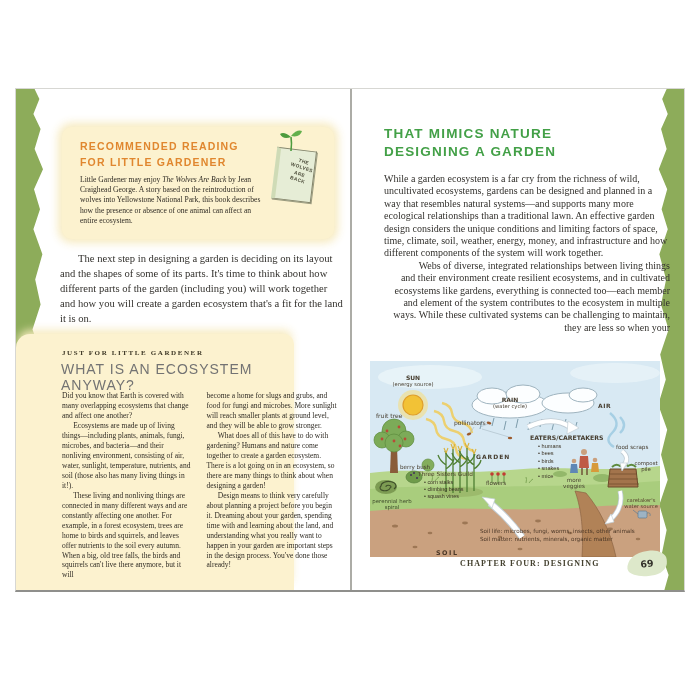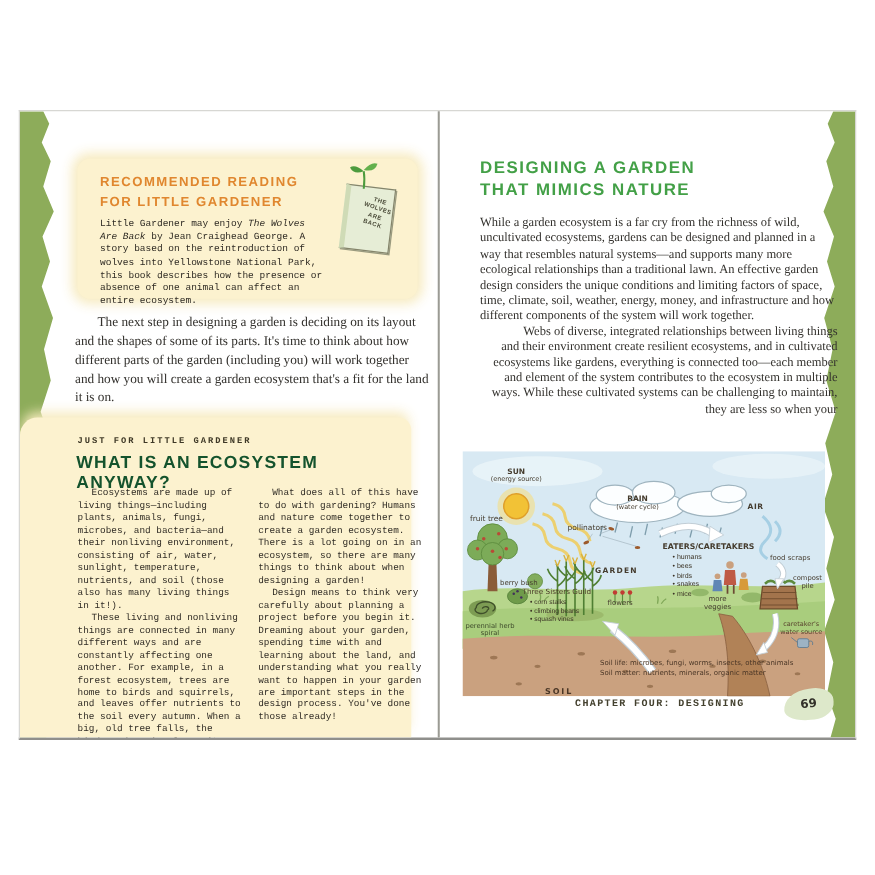--- a/index.html
+++ b/index.html
@@ -15,21 +15,21 @@
     background:linear-gradient(90deg,#c9c9c4,#8f8f88,#c9c9c4); }
 
   
   .strip { position:absolute; top:0; bottom:0; background:#8dac5a; }
   .strip-left { left:0; width:30px;
     clip-path:polygon(0 0,62% 0,78% 2%,58% 5%,82% 8%,62% 12%,90% 16%,60% 20%,80% 24%,58% 28%,88% 33%,64% 38%,82% 43%,55% 48%,85% 53%,65% 58%,92% 63%,60% 68%,82% 73%,58% 78%,88% 83%,62% 88%,80% 93%,55% 97%,70% 100%,0 100%); }
   .strip-right { right:0; width:28px;
     clip-path:polygon(100% 0,38% 0,22% 2%,42% 5%,18% 8%,38% 12%,10% 16%,40% 20%,20% 24%,42% 28%,12% 33%,36% 38%,18% 43%,45% 48%,15% 53%,35% 58%,8% 63%,40% 68%,18% 73%,42% 78%,12% 83%,38% 88%,20% 93%,45% 97%,30% 100%,100% 100%); }
 
   
-  .hand { font-family:Liberation Mono, monospace; color:#2f2b24; }
+  .hand { font-family:Liberation Serif, serif; color:#2f2b24; }
 
   
   .reading-box { position:absolute; left:46px; top:38px; width:272px; height:112px;
     background:#fcf2cf; border-radius:10px; box-shadow:0 0 9px 4px rgba(247,234,190,.95); }
   .reading-heading { position:absolute; left:18px; top:11px; color:#e0872f;
     font-weight:bold; font-size:10.5px; letter-spacing:1.2px; line-height:1.55; }
   .reading-body { position:absolute; left:18px; top:48px; width:182px;
     font-size:7.6px; line-height:1.34; }
   .reading-body .it { font-style:italic; }
   .book-icon { position:absolute; right:20px; top:22px; width:40px; height:52px;
@@ -38,27 +38,27 @@
   .book-icon .cover-title { position:absolute; left:8px; top:8px; width:28px;
     font-size:4.8px; font-weight:bold; line-height:1.35; letter-spacing:.4px;
     color:#4a4a38; transform:rotate(12deg); text-align:center; }
   .sprout { position:absolute; right:30px; top:0px; }
 
   .intro { position:absolute; left:44px; top:162px; width:284px;
     font-family:"Liberation Serif", serif; font-size:10.6px; line-height:1.42;
     color:#33312d; }
   .intro p { text-indent:1.7em; }
 
-  .eco-panel { position:absolute; left:0; top:245px; width:313px; bottom:0;
+  .eco-panel { position:absolute; left:0; top:245px; width:278px; bottom:0;
     background:#fcf2cf; border-radius:14px 10px 0 0;
     box-shadow:0 -6px 9px -2px rgba(247,234,190,.95); }
   .kicker { position:absolute; left:46px; top:15px; font-size:7px; font-weight:bold;
     letter-spacing:1.6px; color:#3e3826; }
-  .eco-heading { position:absolute; left:45px; top:27px; color:#14532d;
-    font-weight:bold; font-size:14px; letter-spacing:1px; }
+  .eco-heading { position:absolute; left:45px; top:27px; color:#737373;
+    font-weight:normal; font-size:14px; letter-spacing:1px; }
   .eco-cols { position:absolute; left:46px; top:57px; width:276px; display:flex; gap:13px; }
   .eco-col { flex:1; font-size:7.5px; line-height:1.33; color:#2f2b24; }
   .eco-col p { text-indent:1.5em; }
   .eco-col p.first { text-indent:0; }
 
   
   .rp-heading { position:absolute; left:34px; top:36px; color:#43a047;
     font-weight:bold; font-size:13.5px; letter-spacing:1.2px; line-height:1.3; }
   .rp-body { position:absolute; left:34px; top:84px; width:286px;
     font-family:"Liberation Serif", serif; font-size:10px; line-height:1.24;
@@ -113,39 +113,41 @@
 
     <div class="intro">
       <p>The next step in designing a garden is deciding on its layout and the shapes of some of its parts. It's time to think about how different parts of the garden (including you) will work together and how you will create a garden ecosystem that's a fit for the land it is on.</p>
     </div>
 
     <div class="eco-panel">
       <div class="kicker hand">JUST FOR LITTLE GARDENER</div>
       <div class="eco-heading">WHAT IS AN ECOSYSTEM ANYWAY?</div>
       <div class="eco-cols">
         <div class="eco-col hand">
+          <p class="first">Did you know that Earth is covered with many overlapping ecosystems that change and affect one another?</p>
           <p>Ecosystems are made up of living things—including plants, animals, fungi, microbes, and bacteria—and their nonliving environment, consisting of air, water, sunlight, temperature, nutrients, and soil (those also has many living things in it!).</p>
           <p>These living and nonliving things are connected in many different ways and are constantly affecting one another. For example, in a forest ecosystem, trees are home to birds and squirrels, and leaves offer nutrients to the soil every autumn. When a big, old tree falls, the birds and squirrels can't live there anymore, but it will</p>
         </div>
         <div class="eco-col hand">
+          <p class="first">become a home for slugs and grubs, and food for fungi and microbes. More sunlight will reach smaller plants at ground level, and they will be able to grow stronger.</p>
           <p>What does all of this have to do with gardening? Humans and nature come together to create a garden ecosystem. There is a lot going on in an ecosystem, so there are many things to think about when designing a garden!</p>
           <p>Design means to think very carefully about planning a project before you begin it. Dreaming about your garden, spending time with and learning about the land, and understanding what you really want to happen in your garden are important steps in the design process. You've done those already!</p>
         </div>
       </div>
     </div>
   </div>
 
   <div class="seam"></div>
 
   <div class="page page-right">
     <div class="strip strip-right"></div>
 
     <div class="rp-heading">
+      <div>THAT MIMICS NATURE</div>
       <div>DESIGNING A GARDEN</div>
-      <div>THAT MIMICS NATURE</div>
     </div>
 
     <div class="rp-body">
       <p>While a garden ecosystem is a far cry from the richness of wild, uncultivated ecosystems, gardens can be designed and planned in a way that resembles natural systems—and supports many more ecological relationships than a traditional lawn. An effective garden design considers the unique conditions and limiting factors of space, time, climate, soil, weather, energy, money, and infrastructure and how different components of the system will work together.</p>
       <p>Webs of diverse, integrated relationships between living things and their environment create resilient ecosystems, and in cultivated ecosystems like gardens, everything is connected too—each member and element of the system contributes to the ecosystem in multiple ways. While these cultivated systems can be challenging to maintain, they are less so when your</p>
     </div>
 
     <div class="illo">
       <svg width="290" height="196" viewBox="0 0 290 196">
 

